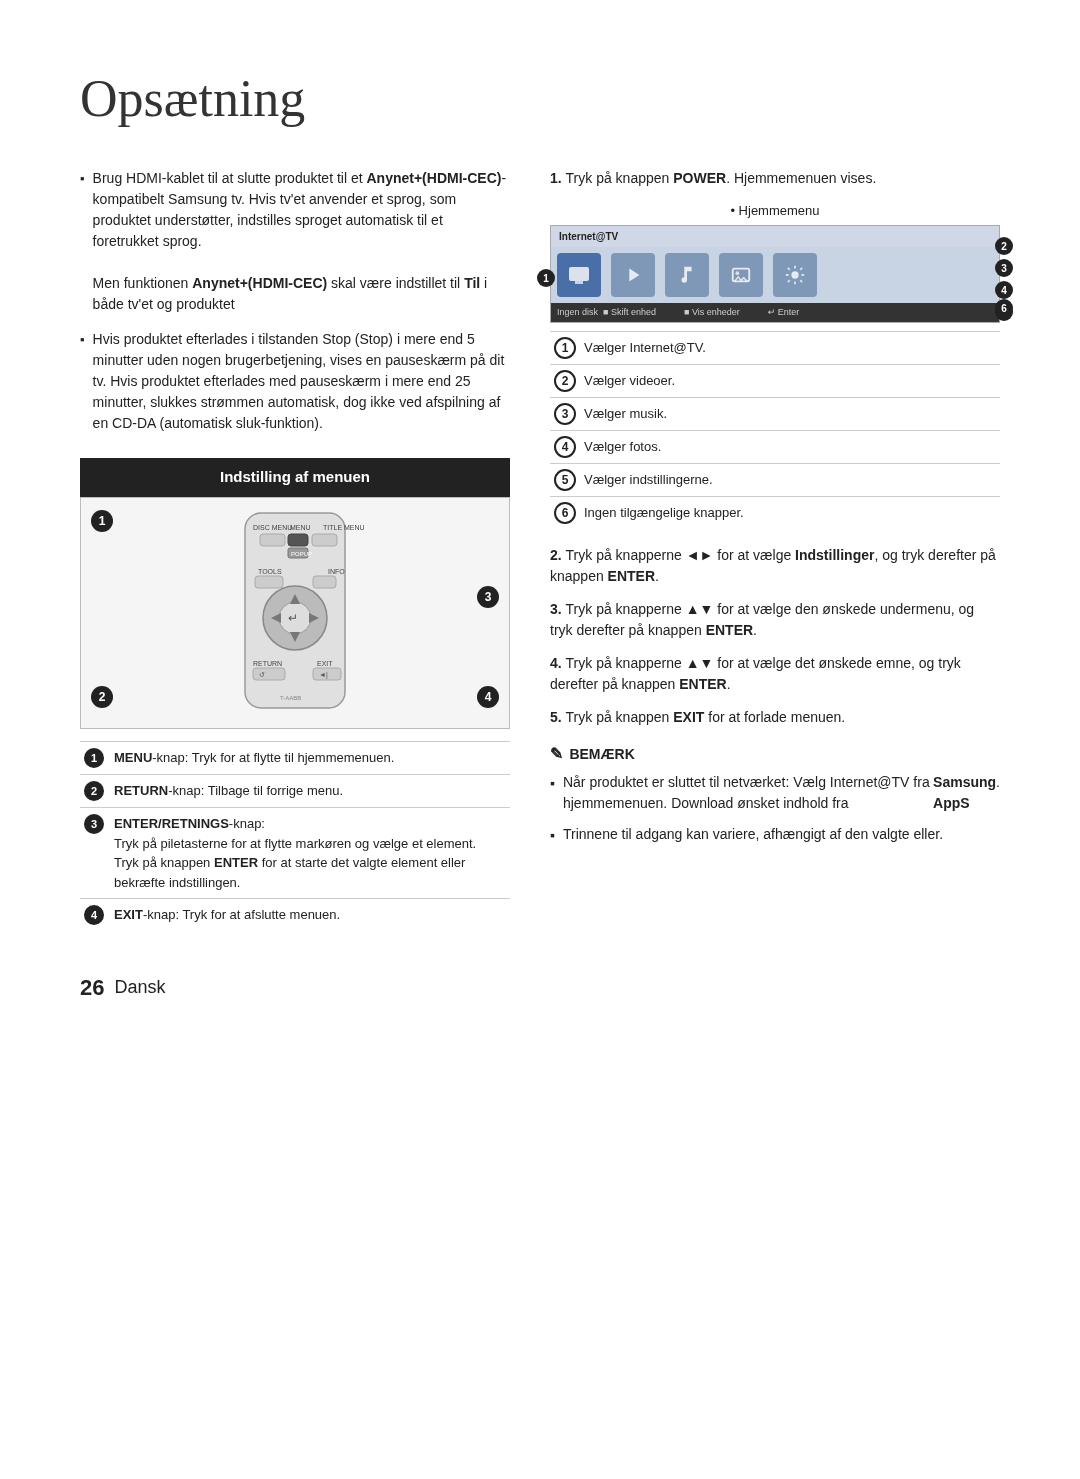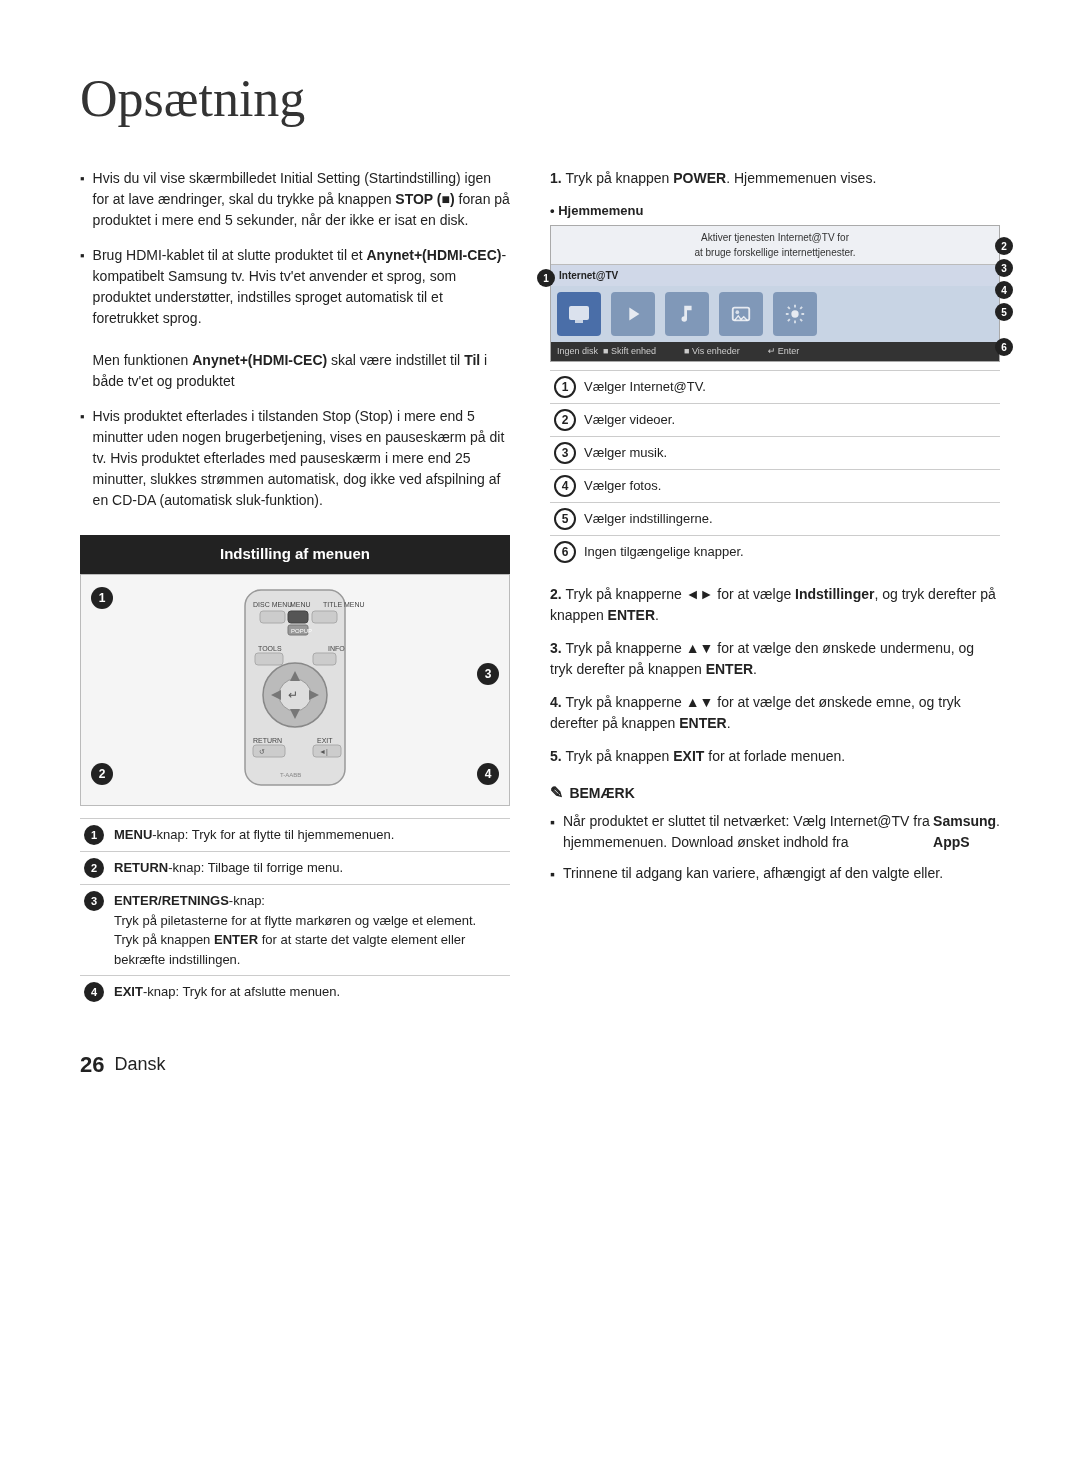--- a/index.html
+++ b/index.html
@@ -187,22 +187,23 @@
       font-size: 18px;
     }
     b { font-weight: bold; }
     .step-intro {
       font-size: 14px;
       line-height: 1.5;
       margin-bottom: 4px;
     }
     .hjemme-section-label {
       font-size: 13px;
-      font-weight: bold;
+      font-weight: normal;
       margin: 12px 0 4px 0;
+      text-align: center;
     }
     .num-circle-outline {
       width: 22px;
       height: 22px;
       border-radius: 50%;
       border: 2px solid #222;
       background: #fff;
       color: #222;
       font-size: 12px;
       font-weight: bold;
@@ -214,23 +215,20 @@
 </head>
 <body>
 
 <h1 class="page-title">Opsætning</h1>
 
 <div class="two-col">
 
   <div class="left-col">
     <ul class="bullets">
       <li>
-        <span>Hvis du vil vise skærmbilledet Initial Setting (Startindstilling) igen for at lave ændringer, skal du trykke på knappen <b>STOP (■)</b> foran på produktet i mere end 5 sekunder, når der ikke er isat en disk.</span>
-      </li>
-      <li>
         <span>Brug HDMI-kablet til at slutte produktet til et <b>Anynet+(HDMI-CEC)</b>-kompatibelt Samsung tv. Hvis tv'et anvender et sprog, som produktet understøtter, indstilles sproget automatisk til et foretrukket sprog.<br><br>Men funktionen <b>Anynet+(HDMI-CEC)</b> skal være indstillet til <b>Til</b> i både tv'et og produktet</span>
       </li>
       <li>
         <span>Hvis produktet efterlades i tilstanden Stop (Stop) i mere end 5 minutter uden nogen brugerbetjening, vises en pauseskærm på dit tv. Hvis produktet efterlades med pauseskærm i mere end 25 minutter, slukkes strømmen automatisk, dog ikke ved afspilning af en CD-DA (automatisk sluk-funktion).</span>
       </li>
     </ul>
 
     <div class="section-box">Indstilling af menuen</div>
 
     <div class="remote-img-box">
@@ -337,23 +335,20 @@
       </div>
 
       <div style="position:absolute; left:-14px; top:40px;">
         <span class="num-circle" style="width:18px;height:18px;font-size:10px;">1</span>
       </div>
 
       <div style="position:absolute; right:-14px; bottom:4px;">
         <span class="num-circle" style="width:18px;height:18px;font-size:10px;">6</span>
       </div>
 
-      <div style="background:#eef0f4; padding:4px 10px; font-size:10px; color:#333; text-align:center; border-bottom:1px solid #bbb;">
-        Aktiver tjenesten Internet@TV for<br>at bruge forskellige internettjenester.
-      </div>
 
       <div style="padding:3px 8px; font-size:10px; font-weight:bold; color:#222;">Internet@TV</div>
 
       <div style="display:flex; padding:4px 10px; gap:10px; align-items:center; background:#c8d4e4; padding:6px;">
         <div style="width:44px;height:44px;background:#4a6ea8;border-radius:4px;display:flex;align-items:center;justify-content:center;">
           <svg width="24" height="24" viewBox="0 0 24 24" fill="none">
               <rect x="2" y="4" width="20" height="14" rx="2" fill="#fff" opacity="0.8"></rect>
               <rect x="8" y="18" width="8" height="3" fill="#fff" opacity="0.7"></rect>
             </svg>
         </div>

